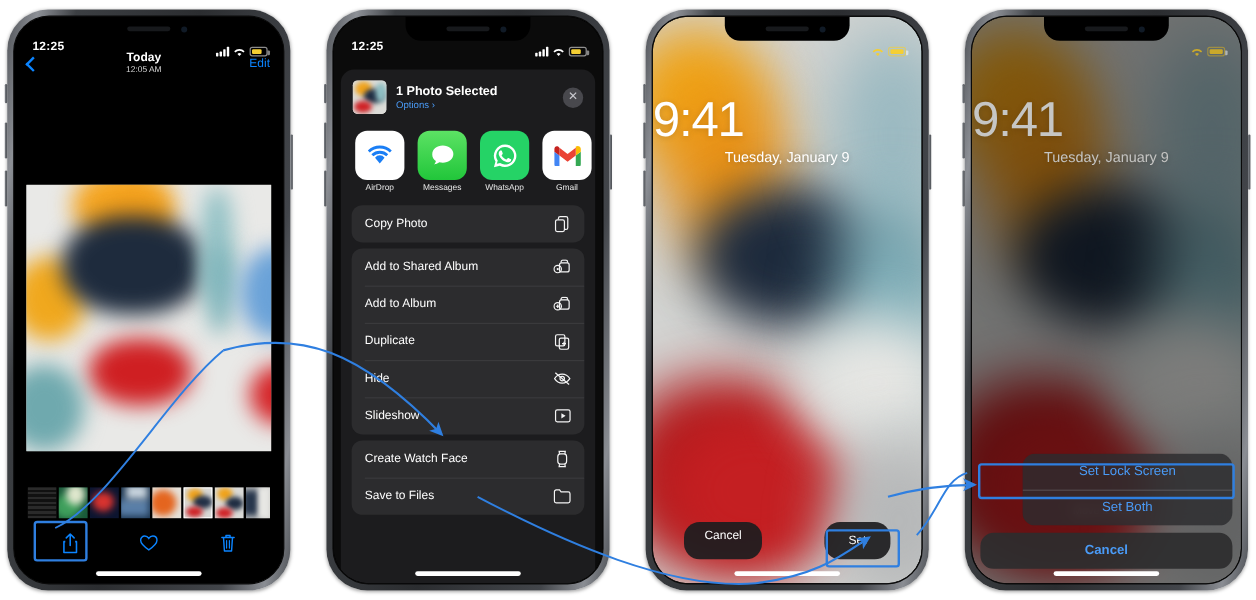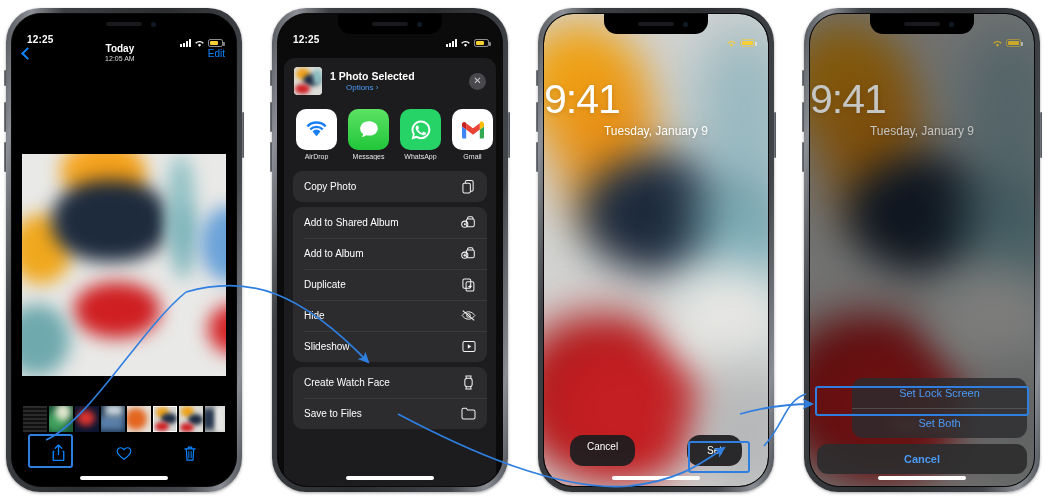--- a/index.html
+++ b/index.html
@@ -83,21 +83,21 @@
             display:flex; align-items:center; justify-content:space-around; padding:0 14px; }
   .hl-box { position:absolute; border:2px solid #2f7fe0; border-radius:3px; z-index:25; }
 
   
   .sheet { position:absolute; left:6px; right:6px; top:44px; bottom:-4px;
            background:#1c1c1e; border-radius:11px; z-index:20; overflow:hidden; }
   .sheet-head { display:flex; align-items:center; gap:8px; padding:9px 10px 7px 10px; }
   .sheet-thumb { width:28px; height:28px; border-radius:4px; overflow:hidden; flex:0 0 auto;
                  position:relative; background:#ddd; }
   .sheet-htext .h1 { font-size:10.5px; color:#fff; font-weight:600; }
-  .sheet-htext .h2 { font-size:8px; color:#4a9bf7; margin-top:1px;margin-left:16px; }
+  .sheet-htext .h2 { font-size:8px; color:#4a9bf7; margin-top:1px; }
   .close-btn { margin-left:auto; width:17px; height:17px; border-radius:50%; background:#48484d;
                display:flex; align-items:center; justify-content:center; color:#c9c9cf; font-size:10px;
                line-height:1; }
   .apps { display:flex; gap:11px; padding:7px 0 6px 12px; }
   .app { width:41px; flex:0 0 auto; text-align:center; }
   .app .ic { width:41px; height:41px; border-radius:10px; display:flex; align-items:center;
              justify-content:center; overflow:hidden; }
   .app .nm { font-size:7px; color:#e6e6e6; margin-top:3px; white-space:nowrap; overflow:hidden; }
   .mgroup { background:#2c2c2e; border-radius:9px; margin:5px 9px; overflow:hidden; }
   .mrow { display:flex; align-items:center; justify-content:space-between;

